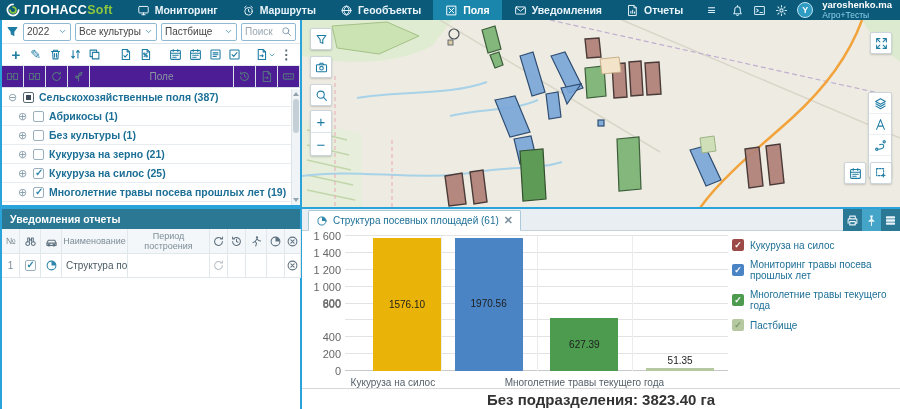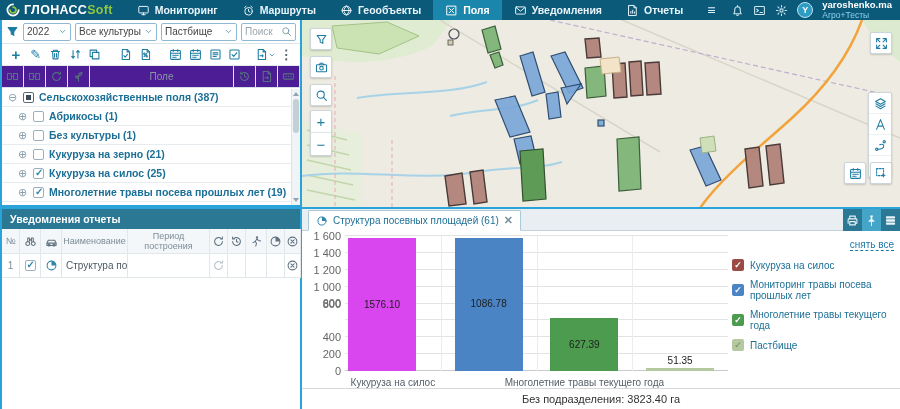--- a/index.html
+++ b/index.html
@@ -106,21 +106,21 @@
   .gv{position:absolute;top:0;bottom:0;width:1px;background:#ececec}
   .bar{position:absolute;bottom:0}
   .bval{position:absolute;width:140%;left:-20%;text-align:center;font-size:10px;color:#1d1d1d;white-space:nowrap}
   .xlab{position:absolute;left:43px;top:146px;width:383px;height:13px}
   .xl{position:absolute;transform:translateX(-50%);font-size:10px;color:#55606a;white-space:nowrap}
   .legend{position:absolute;left:430px;right:6px;top:8px}
   .clear-link{display:block;text-align:right;font-size:10px;color:#1c78a8;margin-bottom:9px;cursor:pointer}
   .clear-link span{border-bottom:1px dashed #1c78a8}
   .litem{display:flex;align-items:center;gap:6px;margin-bottom:8px;font-size:10px;color:#1c6f96;cursor:pointer}
   .lbox{width:12px;height:12px;border-radius:2px;display:flex;align-items:center;justify-content:center;font-size:9px;font-weight:bold;flex:none}
-  .cfooter{position:absolute;left:0;right:0;bottom:0;height:21px;border-top:1px solid #d8d8d8;display:flex;align-items:center;justify-content:center;font-weight:normal;font-size:11px;color:#333;background:#fff}
+  .cfooter{position:absolute;left:0;right:0;bottom:0;height:21px;border-top:1px solid #d8d8d8;display:flex;align-items:center;justify-content:center;font-weight:bold;font-size:15px;color:#333;background:#fff}
 </style>
 </head>
 <body>
 
 <svg width="0" height="0" style="position:absolute" aria-hidden="true">
   <defs>
     <symbol id="i-monitor" viewBox="0 0 16 16">
         <rect x="2.2" y="3" width="11.6" height="8" rx="1"></rect>
         <path d="M6 13.2h4M8 11v2.2"></path>
       </symbol>
@@ -756,39 +756,38 @@
         <div class="gl" style="bottom: 33.75px;"></div>
         <div class="gl" style="bottom: 50.625px;"></div>
         <div class="gl" style="bottom: 67.5px;"></div>
         <div class="gl" style="bottom: 84.375px;"></div>
         <div class="gl" style="bottom: 101.25px;"></div>
         <div class="gl" style="bottom: 118.125px;"></div>
         <div class="gl" style="bottom: 135px;"></div>
         <div class="gv" style="left: 95.75px;"></div>
         <div class="gv" style="left: 191.5px;"></div>
         <div class="gv" style="left: 287.25px;"></div>
-        <div class="bar" style="left: 3px; width: 68px; height: 132.983px; background: #d946ef;">
+        <div class="bar" style="left: 28px; width: 68px; height: 132.983px; background: #eab308;">
           <div class="bval" style="top: 60.4917px;">1576.10</div>
         </div>
         <div class="bar" style="left: 109.625px; width: 68px; height: 133.475px; background: rgb(74, 132, 196);">
-          <div class="bval" style="top: 60.7373px;">1086.78</div>
+          <div class="bval" style="top: 60.7373px;">1970.56</div>
         </div>
         <div class="bar" style="left: 205.375px; width: 68px; height: 52.936px; background: rgb(76, 155, 79);">
           <div class="bval" style="top: 20.468px;">627.39</div>
         </div>
         <div class="bar" style="left: 301.125px; width: 68px; height: 3.20541px; background: rgb(181, 200, 160);">
           <div class="bval" style="top: -13px;">51.35</div>
         </div>
       </div>
     <div class="xlab" id="xlab">
         <div class="xl" style="left: 47.875px;">Кукуруза на силос</div>
         <div class="xl" style="left: 239.375px;">Многолетние травы текущего года</div>
       </div>
     <div class="legend" id="legend">
-      <span class="clear-link"><span>снять все</span></span>
     <div class="litem">
           <span class="lbox" style="background: rgb(156, 74, 70); color: rgb(255, 255, 255);">✓</span>
           <span>Кукуруза на силос</span>
         </div>
         <div class="litem">
           <span class="lbox" style="background: rgb(74, 132, 196); color: rgb(255, 255, 255);">✓</span>
           <span>Мониторинг травы посева прошлых лет</span>
         </div>
         <div class="litem">
           <span class="lbox" style="background: rgb(76, 155, 79); color: rgb(255, 255, 255);">✓</span>

